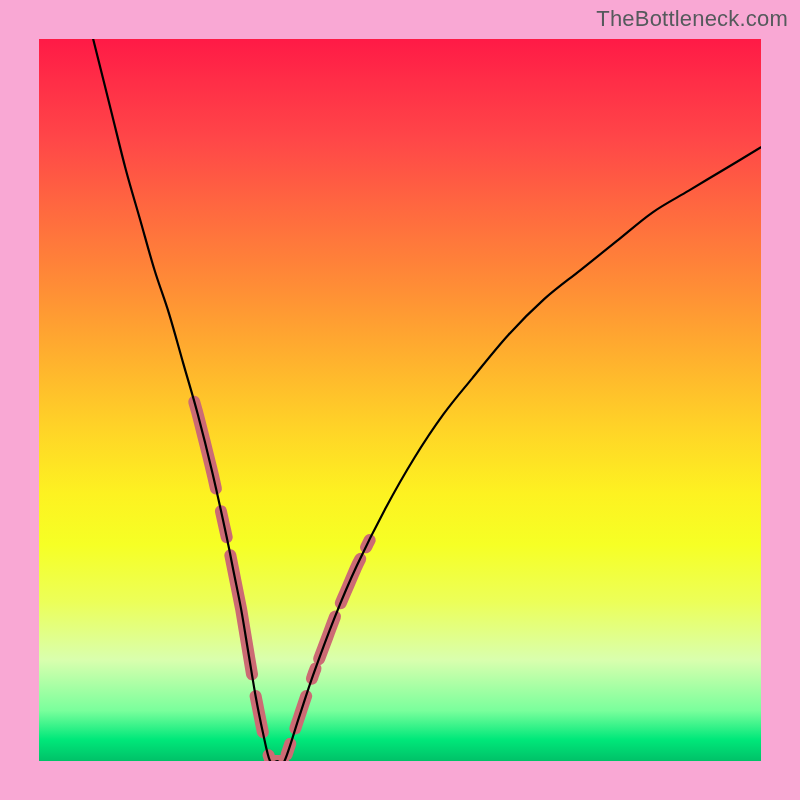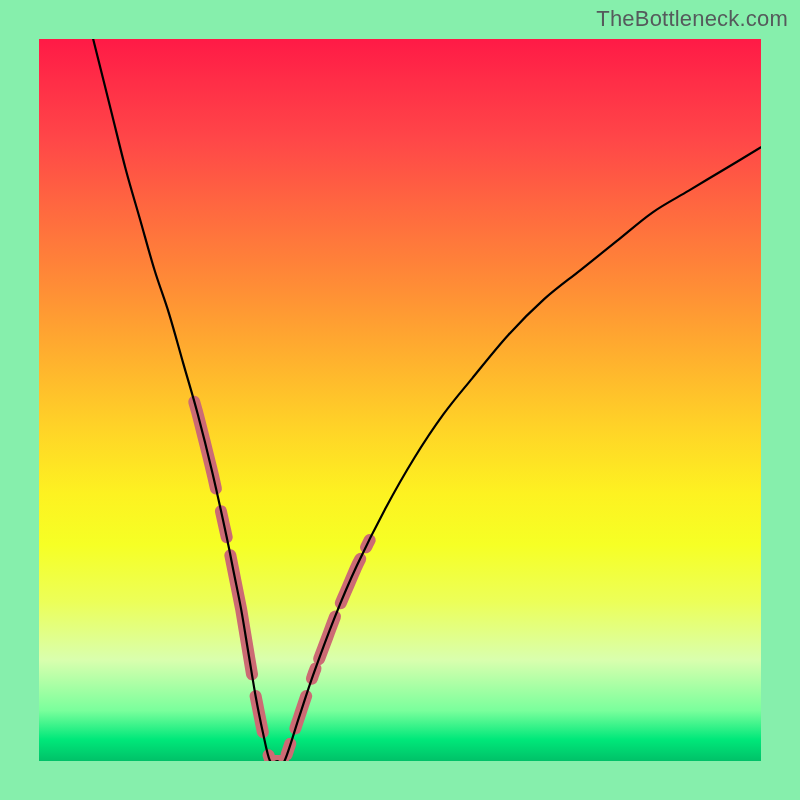--- a/index.html
+++ b/index.html
@@ -7,21 +7,21 @@
     padding: 0;
     width: 800px;
     height: 800px;
     background: #000;
     overflow: hidden;
     font-family: Arial, Helvetica, sans-serif;
   }
   .frame {
     position: absolute;
     inset: 0;
-    background: #86efac;
+    background: #f9a8d4;
   }
   .plot-area {
     position: absolute;
     left: 39px;
     top: 39px;
     width: 722px;
     height: 722px;
     overflow: hidden;
   }
   .gradient {

